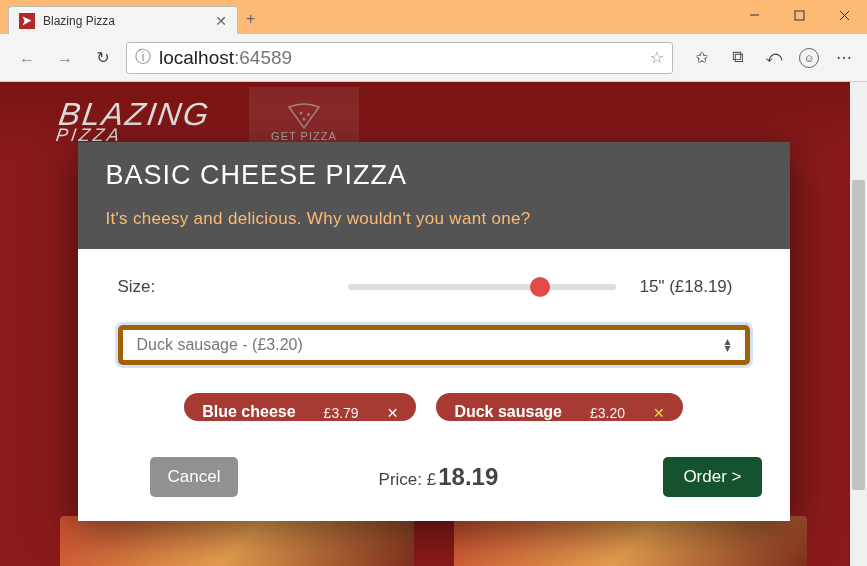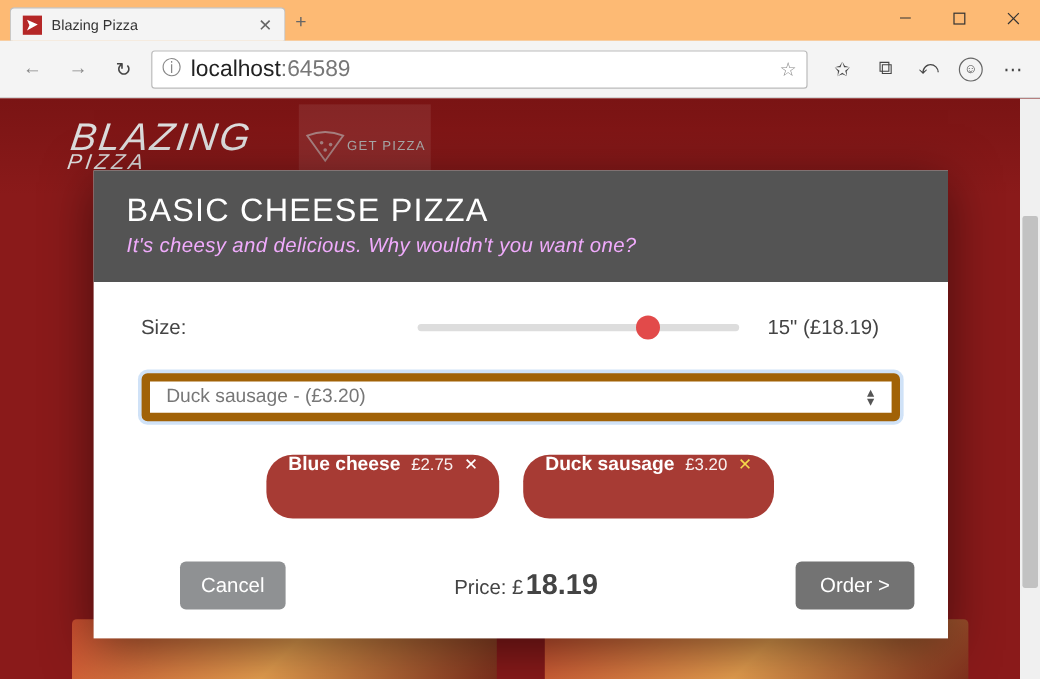--- a/index.html
+++ b/index.html
@@ -67,21 +67,21 @@
     font-family: Impact, "Arial Black", sans-serif;
     font-size: 32px; letter-spacing: 2px;
     color: #ddd; transform: skewX(-8deg);
     line-height: 0.85;
     font-style: italic;
   }
   .logo-sub { font-size: 18px; letter-spacing: 3px;}
   .getpizza {
     width: 110px; height: 70px;
     background: rgba(255,255,255,0.08);
-    display: flex; align-items: center; justify-content: center;
+    display: flex; flex-direction: column; align-items: center; justify-content: center;
     color: #aaa; font-size: 11px; letter-spacing: 1px;
   }
   .getpizza svg { width: 36px; height: 28px; opacity: 0.6; }
   .scroll-track {
     position: absolute; right: 0; top: 0; bottom: 0; width: 17px;
     background: #f0f0f0;
   }
   .scroll-thumb {
     position: absolute; right: 2px; top: 98px; width: 13px; height: 310px;
     background: #c2c2c2; border-radius: 2px;
@@ -101,70 +101,70 @@
   }
   .dialog-head {
     background: #545454; color: #fff;
     padding: 18px 28px 20px;
   }
   .dialog-title {
     font-family: Impact, "Arial Black", sans-serif;
     font-size: 27px; letter-spacing: 1px;
     font-weight: normal;
   }
-  .dialog-sub { font-size: 17px; color: #f0abfc; margin-top: 4px; letter-spacing: 0.3px; font-style: italic; }
+  .dialog-sub { font-size: 17px; color: #fdba74; margin-top: 18px; letter-spacing: 0.3px; }
   .dialog-body { padding: 28px 40px 8px; }
   .row { display: flex; align-items: center; margin-bottom: 28px; }
   .row-label { width: 230px; text-align: left; padding-right: 20px; font-size: 17px; color: #444; }
   .slider-wrap { flex: 1; display: flex; align-items: center; gap: 24px; }
   .slider {
     flex: 1; height: 6px; background: #ddd; border-radius: 3px; position: relative;
   }
   .slider-thumb {
     position: absolute; top: 50%; left: 72%;
     width: 20px; height: 20px; border-radius: 50%;
     background: #e24a4a; transform: translate(-50%, -50%);
   }
   .size-label { font-size: 17px; color: #444; white-space: nowrap; min-width: 110px; }
   .select {
     flex: 1; height: 40px;
-    border: 7px solid #a16207;
+    border: 5px solid #a16207;
     box-shadow: 0 0 0 3px rgba(100,160,230,0.3);
     border-radius: 5px;
     display: flex; align-items: center; padding: 0 14px;
     color: #777; font-size: 16px;
     position: relative;
     background: #fff;
   }
   .select-caret {
     position: absolute; right: 14px; top: 50%; transform: translateY(-50%);
     font-size: 12px; color: #555;
     display:flex; flex-direction:column; line-height:7px;
   }
   .tags { display: flex; gap: 20px; justify-content: center; margin: 6px 0 10px; }
   .tag {
     background: #a73b34; color: #fff;
-    border-radius: 22px; height: 53px;
-    display: flex; align-items: flex-start; padding: 0 18px; gap: 9px;
+    border-radius: 22px; height: 28px;
+    display: flex; align-items: flex-end; padding: 0 18px; gap: 28px;
     font-size: 16px;
   }
   .tag-name { font-weight: 600; }
   .tag-price { font-size: 14px; opacity: 0.92; }
   .tag-x { font-size: 14px; }
   .tag-x.yellow { color: #f5d94a; }
   .dialog-foot {
     display: flex; align-items: center;
     padding: 18px 28px 24px;
   }
   .btn {
     border: none; border-radius: 5px;
     padding: 10px 18px; font-size: 17px; cursor: pointer; margin-left: 44px;
   }
   .btn-cancel { background: #8f9193; color: #fff; }
-  .btn-order { background: #737373; color: #fff; padding: 10px 20px; }
+  .btn-order { background: #14532d; color: #fff; padding: 10px 20px; }
   .price-wrap {
     flex: 1; text-align: center; font-size: 17px; color: #444; padding-left: 19px;
   }
   .price-wrap .amount { font-size: 24px; font-weight: 700; margin-left:2px; }
   .pizza-strip {
     position: absolute; left: 60px; right: 60px; bottom: -10px; height: 60px;
     display: flex; gap: 40px;
   }
   .pizza-card { flex:1; background: linear-gradient(135deg,#c94d2f,#e8a050,#7a2a1a); border-radius: 4px 4px 0 0;}
 </style>
@@ -269,21 +269,21 @@
             <span>Duck sausage - (£3.20)</span>
             <div class="select-caret">
                 <span>▴</span>
                 <span>▾</span>
               </div>
           </div>
         </div>
         <div class="tags">
           <div class="tag">
             <span class="tag-name">Blue cheese</span>
-            <span class="tag-price">£2.75</span>
+            <span class="tag-price">£3.79</span>
             <span class="tag-x">✕</span>
           </div>
           <div class="tag">
             <span class="tag-name">Duck sausage</span>
             <span class="tag-price">£3.20</span>
             <span class="tag-x yellow">✕</span>
           </div>
         </div>
       </div>
       <div class="dialog-foot">

